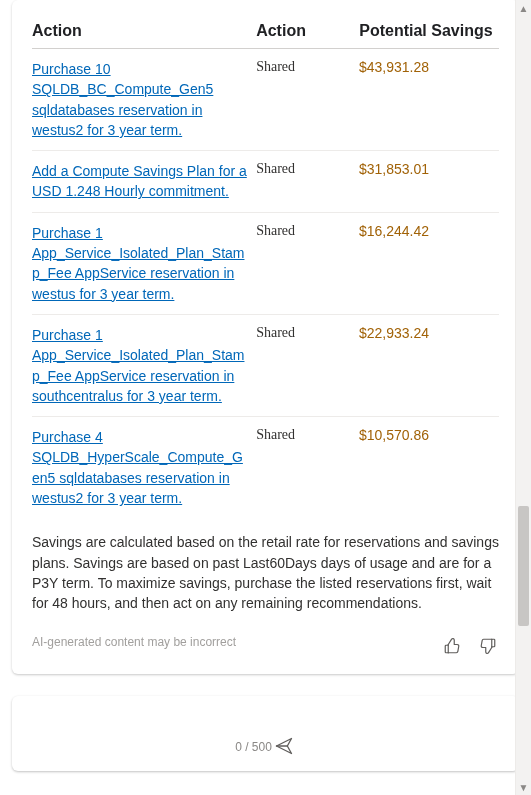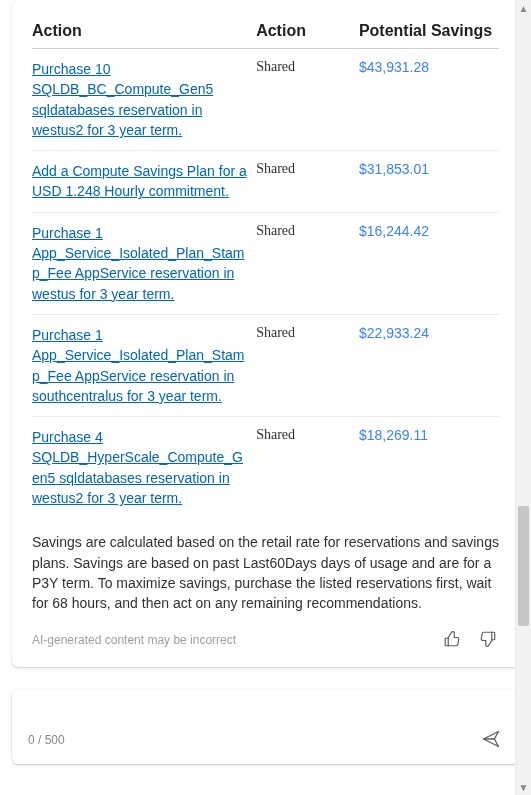--- a/index.html
+++ b/index.html
@@ -42,47 +42,46 @@
       text-align: left;
       font-weight: 600;
       font-size: 16px;
       color: #202124;
       padding: 4px 6px 8px 0;
       border-bottom: 1px solid #d2d0ce;
       vertical-align: bottom;
     }
     th.col-action { width: 48%; }
     th.col-scope { width: 22%; }
-    th.col-savings { width: 30%; }
+    th.col-savings { width: 30%; text-align: center; }
     td {
       padding: 10px 6px 10px 0;
       border-bottom: 1px solid #edebe9;
       vertical-align: top;
       font-size: 14px;
       margin-left: 44px;
     }
     tbody tr:last-child td { border-bottom: none; }
     td.action a {
       color: #0067b8;
       text-decoration: underline;
       line-height: 1.45;
       word-break: break-word;
     }
     td.scope { color: #323130; font-family: Liberation Serif, serif; }
-    td.savings { color: #3b82f6; }
+    td.savings { color: #a16207; }
     .disclaimer {
       margin-top: 14px;
       font-size: 14px;
       line-height: 1.45;
       color: #323130;
     }
     .ai-footer {
-      margin-top: 14px;
-      display: flex;
-      align-items: center;
+      margin-top: 21px;
+      display: flex;
       justify-content: space-between;
     }
     .ai-note {
       font-size: 12px;
       color: #a19f9d;
     }
     .feedback {
       display: flex;
       gap: 14px;
     }
@@ -110,21 +109,21 @@
       font-size: 15px;
       font-family: inherit;
       color: #323130;
       resize: none;
       height: 24px;
       background: transparent;
     }
     .chat-input::placeholder { color: #8a8886; }
     .input-footer {
       display: flex;
-      justify-content: space-between;
+      justify-content: center;
       align-items: center;
       margin-top: 22px;
     }
     .char-count {
       font-size: 12px;
       color: #8a8886;
     }
     .send-btn {
       background: transparent;
       border: none;
@@ -206,26 +205,26 @@
             <td class="savings">$16,244.42</td>
           </tr>
           <tr>
             <td class="action"><a href="#">Purchase 1 App_Service_Isolated_Plan_Stamp_Fee AppService reservation in southcentralus for 3 year term.</a></td>
             <td class="scope">Shared</td>
             <td class="savings">$22,933.24</td>
           </tr>
           <tr>
             <td class="action"><a href="#">Purchase 4 SQLDB_HyperScale_Compute_Gen5 sqldatabases reservation in westus2 for 3 year term.</a></td>
             <td class="scope">Shared</td>
-            <td class="savings">$18,269.11</td>
+            <td class="savings">$10,570.86</td>
           </tr>
         </tbody>
       </table>
 
-      <p class="disclaimer">Savings are calculated based on the retail rate for reservations and savings plans. Savings are based on past Last60Days days of usage and are for a P3Y term. To maximize savings, purchase the listed reservations first, wait for 68 hours, and then act on any remaining recommendations.</p>
+      <p class="disclaimer">Savings are calculated based on the retail rate for reservations and savings plans. Savings are based on past Last60Days days of usage and are for a P3Y term. To maximize savings, purchase the listed reservations first, wait for 48 hours, and then act on any remaining recommendations.</p>
 
       <div class="ai-footer">
         <span class="ai-note">AI-generated content may be incorrect</span>
         <div class="feedback">
           <button aria-label="Thumbs up">
             <svg viewBox="0 0 24 24" stroke-width="1.6" stroke-linecap="round" stroke-linejoin="round">
               <path d="M7 10v11"></path>
                 <path d="M7 21H4a1 1 0 0 1-1-1v-8a1 1 0 0 1 1-1h3"></path>
               <path d="M7 10l4.5-7.2a2 2 0 0 1 3.5 1.3V10h4a2 2 0 0 1 2 2.3l-1.2 7a2 2 0 0 1-2 1.7H7"></path>
             </svg>

